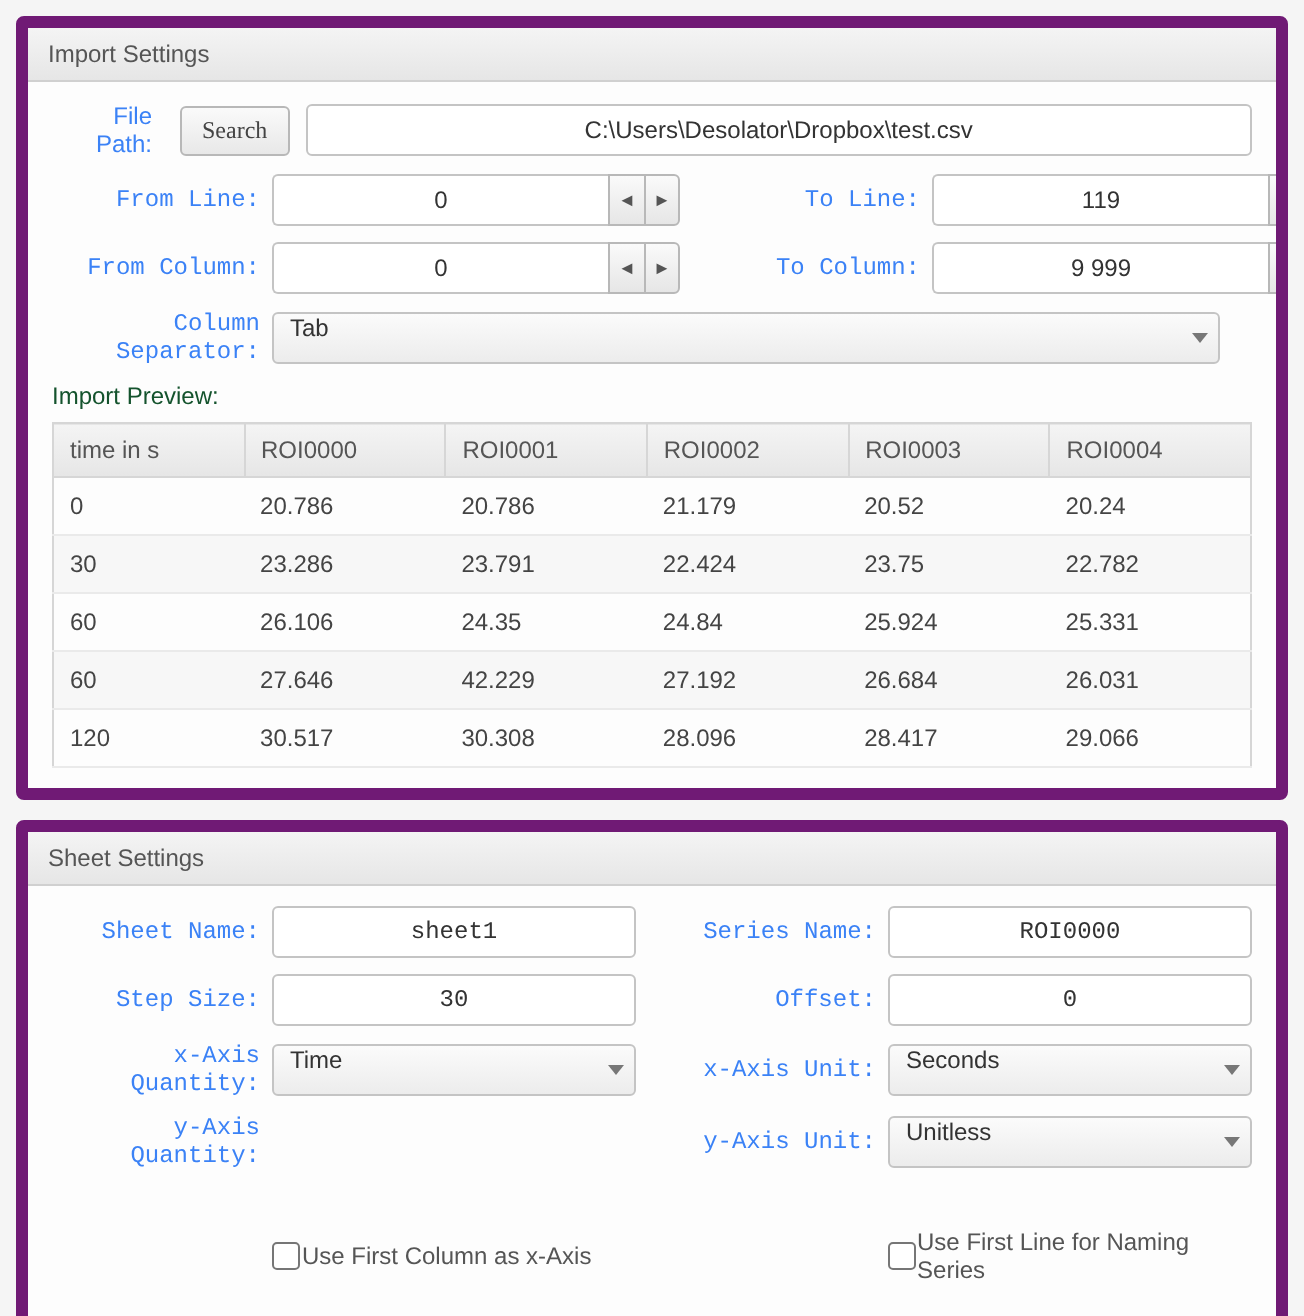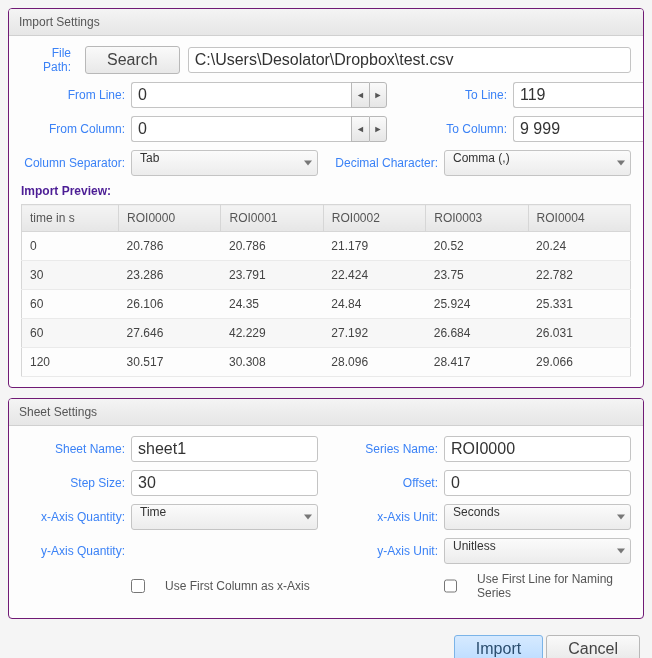--- a/index.html
+++ b/index.html
@@ -7,21 +7,21 @@
   font-family: Arial, Helvetica, sans-serif;
   font-size: 12px;
   color: #333;
   background: #f5f5f5;
   width: 652px;
   height: 658px;
   padding: 8px;
 }
 .panel {
   background: #fdfdfd;
-  border: 1px solid #701a75;
+  border: 6px solid #701a75;
   border-radius: 4px;
   margin-bottom: 10px;
   overflow: hidden;
 }
 .panel-header {
   background: linear-gradient(#f4f4f4, #e6e6e6);
   border-bottom: 1px solid #d0d0d0;
   padding: 6px 10px;
   color: #555;
   font-size: 12px;
@@ -38,43 +38,45 @@
 .row2 {
   display: flex;
   align-items: center;
   margin-bottom: 8px;
 }
 .label {
   color: #3b82f6;
   text-align: right;
   padding-right: 6px;
 }
-.lbl-110 { flex: 0 0 110px; }
+.lbl-110 { flex: 0 0 110px; font-family: Liberation Mono, monospace; }
 .btn {
   background: linear-gradient(#fafafa, #e8e8e8);
   border: 1px solid #b8b8b8;
   border-radius: 3px;
-  padding: 4px 21px;
-  font-size: 16px;
+  padding: 4px 10px;
+  font-size: 12px;
   color: #444;
   cursor: pointer;
+  font-family: Liberation Serif, serif;
 }
 .btn-primary {
   background: linear-gradient(#d6eaff, #bcdcff);
   border: 1px solid #7bb4e8;
   color: #2a4d6e;
 }
 .input {
   border: 1px solid #c4c4c4;
   border-radius: 3px;
   padding: 4px 6px;
-  font-size: 16px;
+  font-size: 12px;
   background: #fff;
   color: #333;
   height: 26px;
+  text-align: center;
 }
 .input-flex { flex: 1 1 auto; }
 .spinner {
   display: flex;
   flex: 1 1 auto;
 }
 .spinner .input {
   flex: 1 1 auto;
   border-top-right-radius: 0;
   border-bottom-right-radius: 0;
@@ -115,23 +117,22 @@
   position: absolute;
   right: 6px;
   top: 50%;
   transform: translateY(-50%);
   width: 0; height: 0;
   border-left: 4px solid transparent;
   border-right: 4px solid transparent;
   border-top: 5px solid #777;
 }
 .preview-label {
-  color: #4c1d95;
+  color: #14532d;
   margin: 6px 0 6px 0;
-  font-weight: bold;
 }
 table {
   width: 100%;
   border-collapse: collapse;
   border: 1px solid #d6d6d6;
   font-size: 12px;
 }
 th {
   background: linear-gradient(#f4f4f4, #e6e6e6);
   border: 1px solid #d6d6d6;
@@ -142,33 +143,34 @@
 }
 td {
   border-bottom: 1px solid #eaeaea;
   padding: 7px 8px;
   color: #444;
 }
 tr:nth-child(even) td { background: #f7f7f7; }
 .chk {
   display: flex;
   align-items: center;
-  gap: 20px;
+  gap: 1px;
   color: #555;
+  margin-top: 21px;
 }
 .chk input { width: 14px; height: 14px; cursor: pointer; }
 .footer {
   display: flex;
   justify-content: flex-end;
   gap: 3px;
   padding: 6px 4px 0 0;
 }
 .col-half { flex: 1 1 50%; display: flex; align-items: center; }
 .gap-mid { width: 16px; flex: 0 0 16px; }
-.w-100 { width: 100%; }
+.w-100 { width: 100%; font-family: Liberation Mono, monospace; }
 </style>
 </head>
 <body>
 
 <div class="panel">
   <div class="panel-header">Import Settings</div>
   <div class="panel-body">
 
     <div class="row">
       <span class="label" style="flex:0 0 56px;">File Path:</span>
@@ -228,29 +230,20 @@
       <div class="col-half">
         <span class="label lbl-110">Column Separator:</span>
         <div class="select">
           <div class="select-box">
               <span>Tab</span>
             </div>
           <div class="select-arrow"></div>
         </div>
       </div>
       <div class="gap-mid"></div>
-      <div class="col-half">
-        <span class="label lbl-110">Decimal Character:</span>
-        <div class="select">
-          <div class="select-box">
-              <span>Comma (,)</span>
-            </div>
-          <div class="select-arrow"></div>
-        </div>
-      </div>
     </div>
 
     <div class="preview-label">Import Preview:</div>
 
     <table>
       <thead>
           <tr id="preview-head">
             <th>time in s</th>
             <th>ROI0000</th>
             <th>ROI0001</th>

